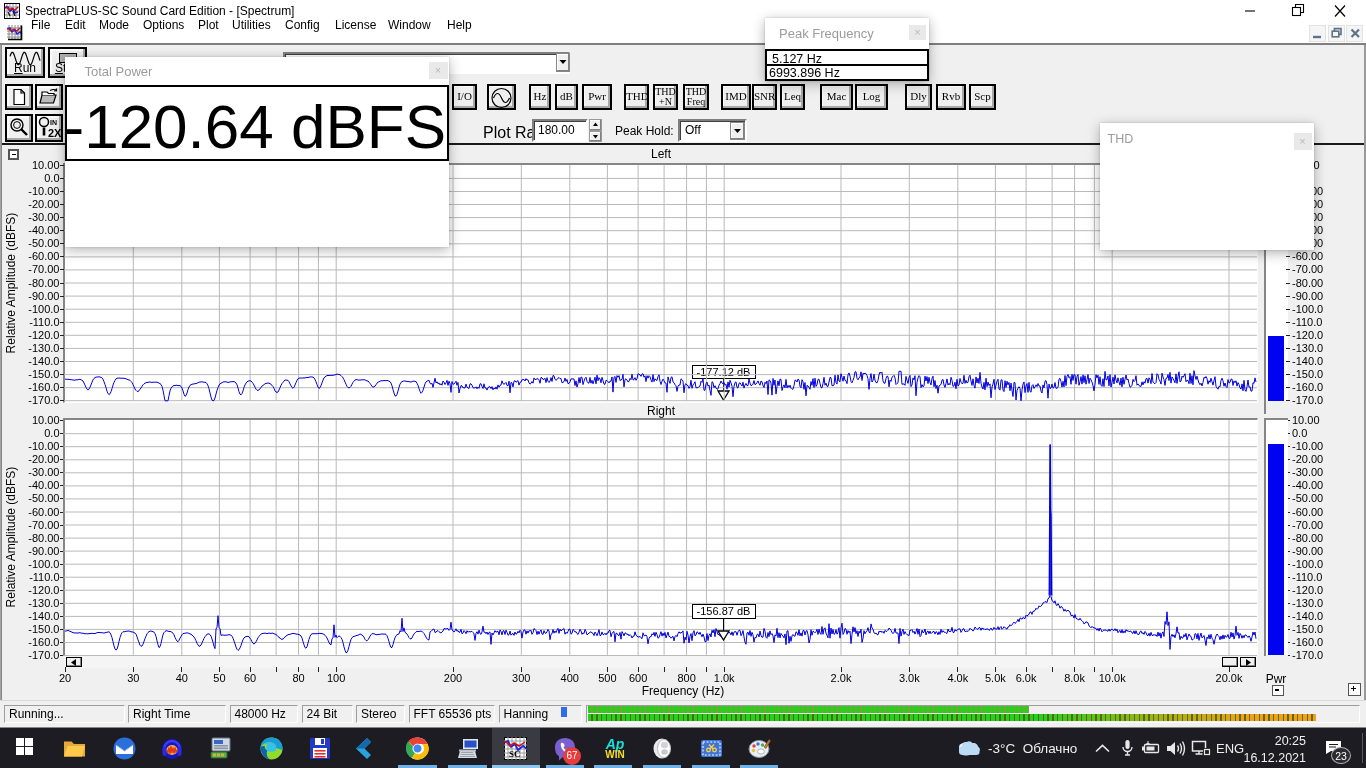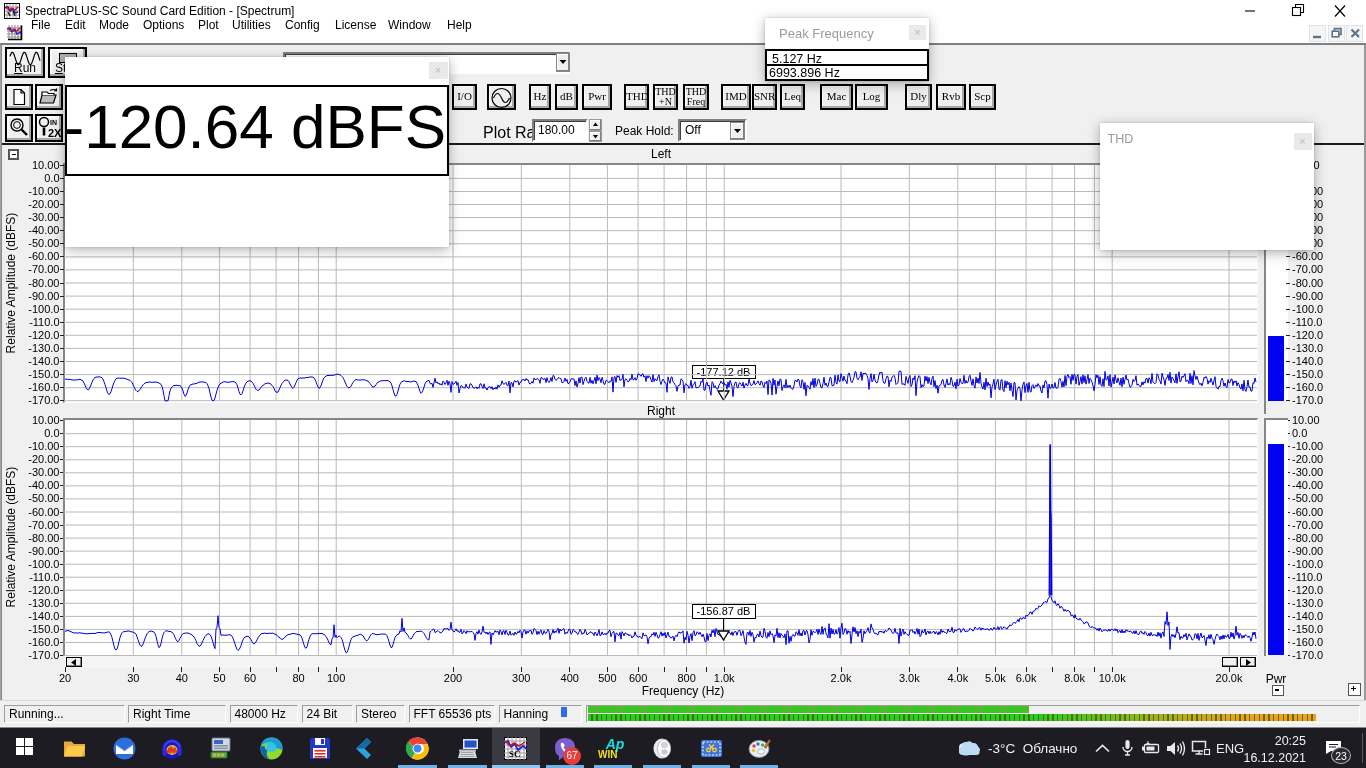--- a/index.html
+++ b/index.html
@@ -645,21 +645,21 @@
  <text x="5" y="20" font-size="9" font-weight="bold" font-family="Liberation Serif" fill="#000">SC</text>
 </svg>
 
 <svg class="abs" style="left:553px;top:9px" width="24" height="24" viewBox="0 0 24 24">
  <path d="M12 1 C18 1 22 4.5 22 10.5 C22 16.5 18 20 12 20 L10 20 L6 23.5 L6 19.2 C3 17.8 2 14.5 2 10.5 C2 4.5 6 1 12 1 Z" fill="#7a5fd0"></path>
  <path d="M8 6 C10 5 11 6.5 11.5 8 C12 9 11 9.8 10.5 10.3 C11 11.8 12.5 13 14 13.6 C14.8 12.8 15.5 12.2 16.5 12.8 C18 13.6 18.8 14.5 17.5 16 C13 18.5 6.5 11 8 6 Z" fill="#fff"></path>
 </svg>
 <div class="abs" style="left:563px;top:19px;width:18px;height:18px;border-radius:50%;background:#e83c3c;color:#fff;font-size:10px;text-align:center;line-height:18px">67</div>
 
 <div class="abs" style="left:598px;top:8px;width:34px;text-align:center;font-size:14px;font-weight:bold;color:#18e0d8;font-style:italic">Ap</div>
-<div class="abs" style="left:598px;top:21px;width:34px;font-size:10px;font-weight:bold;color:#f2e025">WIN</div>
+<div class="abs" style="left:598px;top:21px;width:34px;text-align:center;font-size:10px;font-weight:bold;color:#f2e025">WIN</div>
 
 <svg class="abs" style="left:651px;top:9px" width="23" height="23" viewBox="0 0 23 23">
  <ellipse cx="11" cy="11.5" rx="8.5" ry="10" fill="#e9e9ee"></ellipse>
  <ellipse cx="13" cy="11.5" rx="6.5" ry="9" fill="#fff" stroke="#b9b9c2"></ellipse>
  <ellipse cx="13.5" cy="8" rx="3.6" ry="3.2" fill="#d3d3da"></ellipse>
  <ellipse cx="13.5" cy="15" rx="3.2" ry="2.8" fill="#c8c8d0"></ellipse>
 </svg>
 
 <svg class="abs" style="left:700px;top:9px" width="23" height="23" viewBox="0 0 23 23">
  <rect x="1" y="3" width="21" height="17" rx="2" fill="#3f74d8"></rect>
@@ -723,22 +723,23 @@
 <div class="abs" style="left:1236px;top:22.5px;width:70px;text-align:right;font-size:12.5px;color:#f0f0f0">16.12.2021</div>
 <svg class="abs" style="left:1325px;top:11.5px" width="17" height="15" viewBox="0 0 17 15">
  <path d="M1 1 H16 V11 H6 L1 14 Z" fill="#fff"></path>
  <path d="M4 4.5 H13 M4 7 H11" stroke="#1c1c22" stroke-width="1.2"></path>
 </svg>
 <div class="abs" style="left:1331px;top:19px;width:20px;height:17px;border-radius:50%;background:#2a2a30;border:1.5px solid #b0b0b0;color:#fff;font-size:10.5px;text-align:center;line-height:17px">23</div>
 <div class="abs" style="left:1361.5px;top:5px;width:1px;height:30px;background:#5a5a5a"></div>
 </div>
 
 <div class="ovl" style="left:64.5px;top:57px;width:384px;height:190px">
+ <div class="ovltitle" style="padding:7px 0 0 20px">Total Power</div>
  <div class="ovlx" style="left:364px;top:5px;width:19px;height:17px;line-height:17px">×</div>
- <div class="vbox" style="top:28px;height:91px;font-size:62px;line-height:79px;text-indent:-3px">-120.64 dBFS</div>
+ <div class="vbox" style="top:28px;height:76px;font-size:62px;line-height:79px;text-indent:-3px">-120.64 dBFS</div>
 </div>
 
 <div class="ovl" style="left:765px;top:18px;width:164px;height:62.5px">
  <div class="ovltitle" style="padding:8px 0 0 14px">Peak Frequency</div>
  <div class="ovlx" style="left:144px;top:7px;width:17px;height:15px;line-height:15px">×</div>
  <div class="vbox" style="top:31px;height:16.5px;font-size:12.5px;line-height:16.5px;padding-left:5px">5.127 Hz</div>
  <div class="vbox vbox2" style="top:47.5px;height:15px;font-size:12.5px;line-height:15px;padding-left:2px">6993.896 Hz</div>
 </div>
 
 <div class="ovl" style="left:1099.5px;top:123px;width:214px;height:127px">

